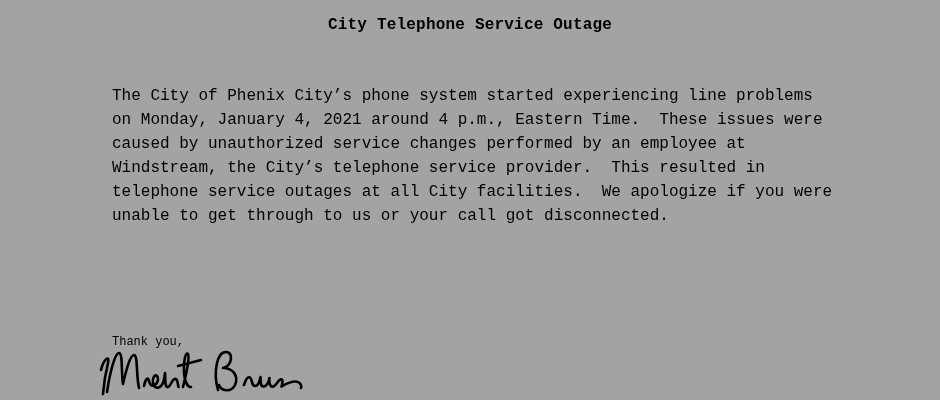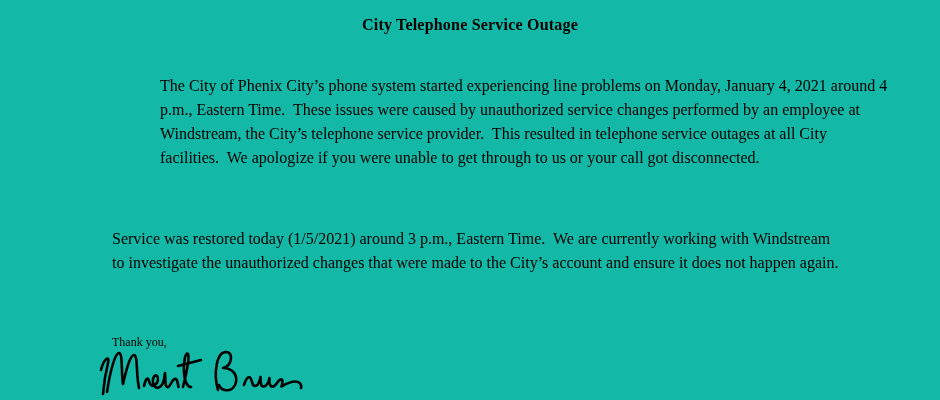--- a/index.html
+++ b/index.html
@@ -4,44 +4,44 @@
 <style>
   html, body {
     margin: 0;
     padding: 0;
     background: #ffffff;
   }
   .page {
     position: relative;
     width: 940px;
     height: 400px;
-    background: #14b8a6;
+    background: #a3a3a3;
     overflow: hidden;
-    font-family: Liberation Serif, serif;
+    font-family: Liberation Mono, monospace;
     color: #000000;
   }
   .doc-title {
     position: absolute;
     top: 16px;
     left: 0;
     width: 940px;
     text-align: center;
     font-size: 16px;
     font-weight: bold;
     letter-spacing: 0.2px;
   }
   .para {
     position: absolute;
     left: 112px;
     width: 728px;
     font-size: 16px;
     line-height: 24px;
     white-space: pre-wrap;
   }
-  .para-1 { top: 74px; margin-left: 48px; }
+  .para-1 { top: 84px; }
   .para-2 { top: 227px; }
   .closing {
     position: absolute;
     left: 112px;
     top: 330px;
     font-size: 12px;
     line-height: 24px;
   }
   .signature {
     position: absolute;
@@ -65,21 +65,20 @@
 </style>
 </head>
 <body>
 
 <div class="page">
 
   <div class="doc-title">City Telephone Service Outage</div>
 
   <div class="para para-1">The City of Phenix City’s phone system started experiencing line problems on Monday, January 4, 2021 around 4 p.m., Eastern Time.  These issues were caused by unauthorized service changes performed by an employee at Windstream, the City’s telephone service provider.  This resulted in telephone service outages at all City facilities.  We apologize if you were unable to get through to us or your call got disconnected.</div>
 
-  <div class="para para-2">Service was restored today (1/5/2021) around 3 p.m., Eastern Time.  We are currently working with Windstream to investigate the unauthorized changes that were made to the City’s account and ensure it does not happen again.</div>
 
   <div class="closing">Thank you,</div>
 
   <div class="signature" aria-label="Michael Bauer">
     <svg viewBox="0 0 220 62">
 
       <path class="sig-stroke" d="M3,26 C6,14 12,11 10,19 C8,27 6,38 5,50"></path>
 
       <path class="sig-stroke" d="M9,48 C12,28 17,9 21,9 C25,9 23,28 25,40 C28,27 32,11 36,11 C40,11 38,31 41,44"></path>
 

